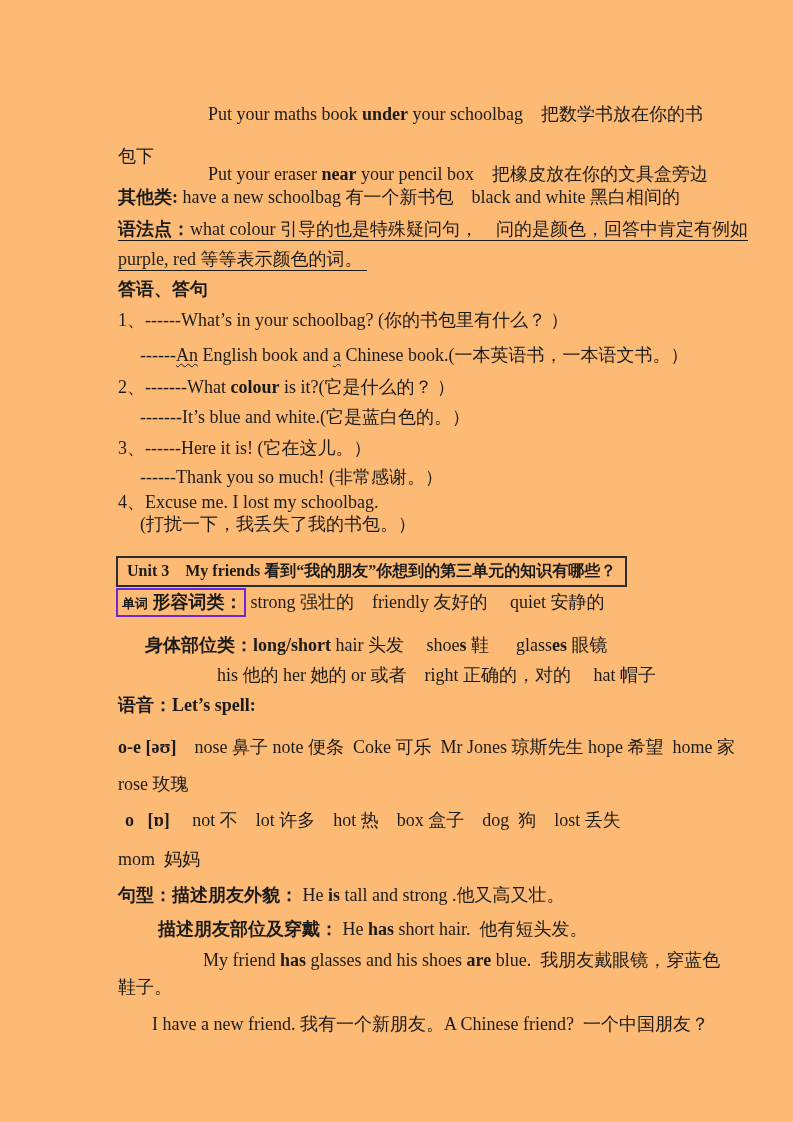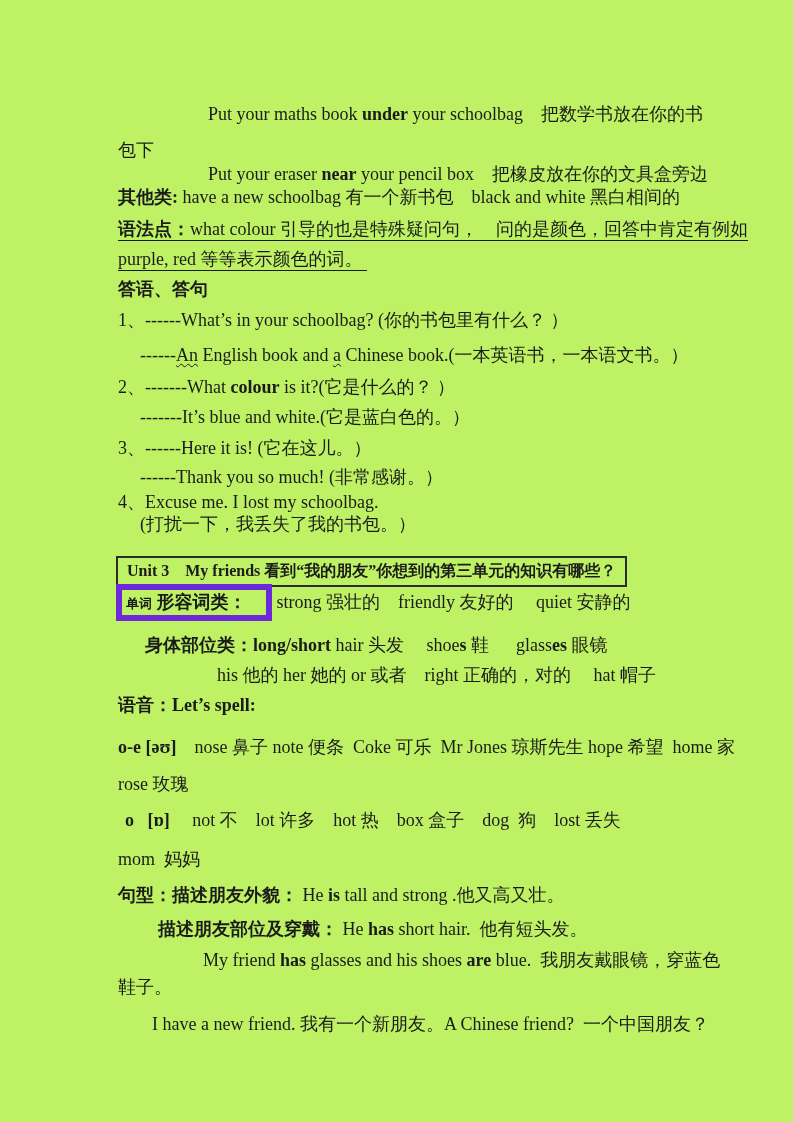--- a/index.html
+++ b/index.html
@@ -23,31 +23,31 @@
   .u  { text-decoration: underline; text-underline-offset: 5px; text-decoration-thickness: 1px; }
   .w  { text-decoration: underline; text-decoration-style: wavy; text-decoration-thickness: 1px; text-underline-offset: 2px; }
   .sm { font-size: 13px; }
   .boxed {
     border: 2px solid #2c2c2c;
     padding: 3px 9px 4px 9px;
     font-size: 16px;
     line-height: 20px;
   }
   .seg-box {
-    border: 6px solid #6d28d9;
-    padding: 2px 19px 3px 4px;
+    border: 2px solid #6d28d9;
+    padding: 2px 1px 3px 4px;
     margin-right: 5px;
   }
 </style>
 </head>
 <body>
 
-<div class="page" style="background: #bef264; color: rgb(27, 27, 27);">
+<div class="page" style="background: #fdba74; color: rgb(27, 27, 27);">
     <div class="line" style="top: 101px; left: 208px;"><span>Put your maths book </span><span class="b">under</span><span> your schoolbag　把数学书放在你的书</span></div>
-    <div class="line" style="top: 137px; left: 118px;"><span>包下</span></div>
+    <div class="line" style="top: 143px; left: 118px;"><span>包下</span></div>
     <div class="line" style="top: 161px; left: 208px;"><span>Put your eraser </span><span class="b">near</span><span> your pencil box　把橡皮放在你的文具盒旁边</span></div>
     <div class="line" style="top: 184px; left: 118px;"><span class="b">其他类:</span><span> have a new schoolbag 有一个新书包　black and white 黑白相间的</span></div>
     <div class="line" style="top: 216px; left: 118px;"><span class="b u">语法点：</span><span class="u">what colour 引导的也是特殊疑问句，　问的是颜色，回答中肯定有例如</span></div>
     <div class="line" style="top: 246px; left: 118px;"><span class="u">purple, red 等等表示颜色的词。 </span></div>
     <div class="line" style="top: 276px; left: 118px;"><span class="b">答语、答句</span></div>
     <div class="line" style="top: 307px; left: 118px;"><span>1、------What’s in your schoolbag? (你的书包里有什么？ ）</span></div>
     <div class="line" style="top: 342px; left: 140px;"><span>------</span><span class="w">An</span><span> English book and </span><span class="w">a</span><span> Chinese book.(一本英语书，一本语文书。）</span></div>
     <div class="line" style="top: 374px; left: 118px; text-align: center;"><span>2、-------What </span><span class="b">colour</span><span> is it?(它是什么的？ ）</span></div>
     <div class="line" style="top: 404px; left: 140px;"><span>-------It’s blue and white.(它是蓝白色的。）</span></div>
     <div class="line" style="top: 435px; left: 118px;"><span>3、------Here it is! (它在这儿。）</span></div>

